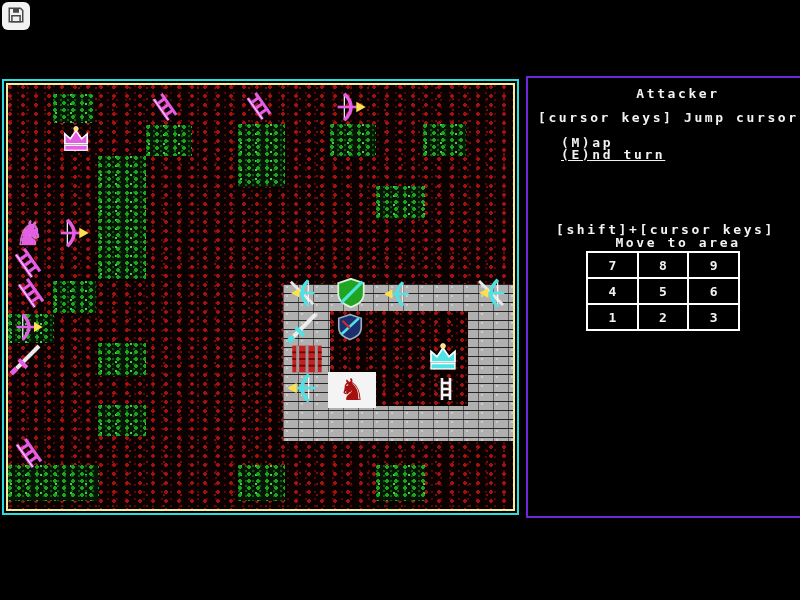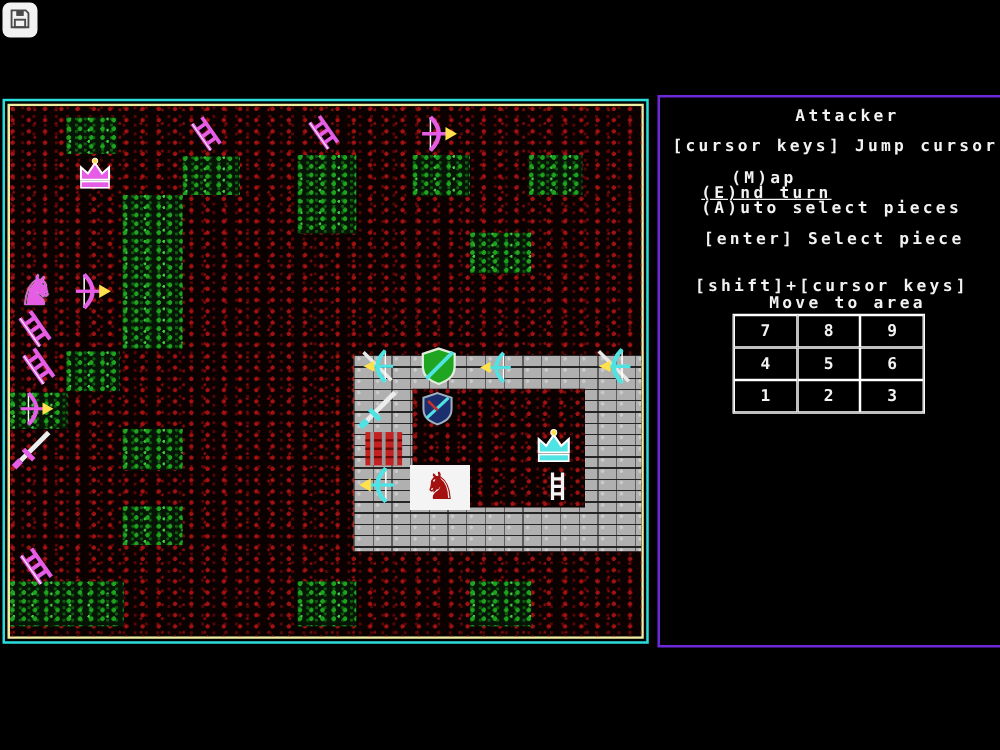--- a/index.html
+++ b/index.html
@@ -47,21 +47,21 @@
   .piece svg { width:100%; height:100%; overflow:visible; }
   .glyph { font-family:"DejaVu Sans", sans-serif; line-height:1; display:block; }
 
   
   .panel { position:absolute; left:526px; top:0; width:304px; height:442px;
            background:#000; border:2px solid #6d28d9; color:#f2f2f2; }
   .panel .txt { position:absolute; font-size:13px; font-weight:bold;
                 letter-spacing:2.6px; white-space:pre; }
   .t-title  { top:8px;   left:0; width:100%; text-align:center; }
   .t-move   { top:32px;  left:10px; }
-  .t-m      { top:57px;  left:33px;margin-left:24px; }
+  .t-m      { top:57px;  left:33px; }
   .t-e      { top:69px;  left:33px;text-decoration:underline; }
   .t-a      { top:81px;  left:33px; }
   .t-enter  { top:106px; left:35px; }
   .t-shift  { top:144px; left:28px; }
   .t-jump   { top:157px; left:0; width:100%; text-align:center; }
   .jump-grid { position:absolute; left:58px; top:173px; width:154px; height:80px;
                display:grid; grid-template-columns:repeat(3,1fr); grid-template-rows:repeat(3,1fr);
                border:1px solid #fff; }
   .jump-cell { border:1px solid #fff; display:flex; align-items:center; justify-content:center;
                font-size:13px; font-weight:bold; letter-spacing:0; color:#f2f2f2; }
@@ -297,22 +297,20 @@
           </div>
         </div>
     </div>
   </div>
 
   <div class="panel">
     <div class="txt t-title">Attacker</div>
     <div class="txt t-move">[cursor keys] Jump cursor</div>
     <div class="txt t-m">(M)ap</div>
     <div class="txt t-e">(E)nd turn</div>
-    <div class="txt t-a">(A)uto select pieces</div>
-    <div class="txt t-enter">[enter] Select piece</div>
     <div class="txt t-shift">[shift]+[cursor keys]</div>
     <div class="txt t-jump">Move to area</div>
     <div class="jump-grid">
         <div class="jump-cell">7</div>
         <div class="jump-cell">8</div>
         <div class="jump-cell">9</div>
         <div class="jump-cell">4</div>
         <div class="jump-cell">5</div>
         <div class="jump-cell">6</div>
         <div class="jump-cell">1</div>

